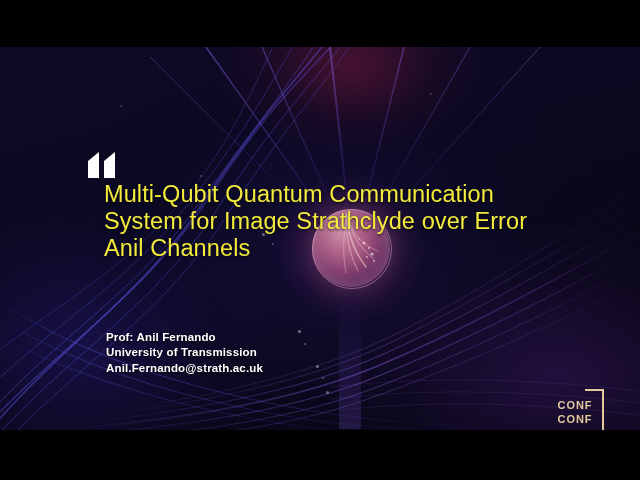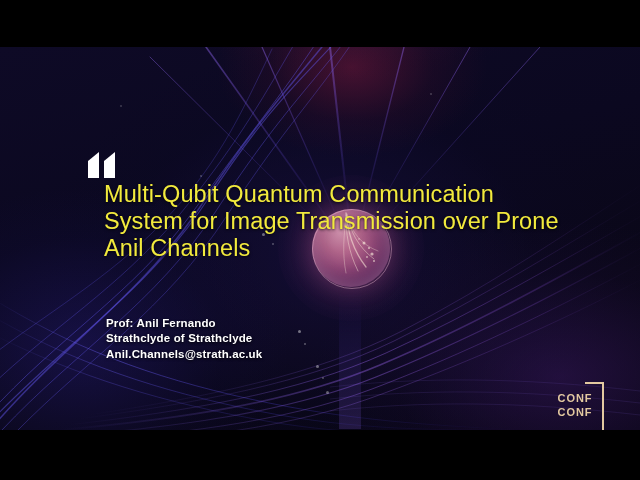--- a/index.html
+++ b/index.html
@@ -139,36 +139,36 @@
     font-weight: 400;
     letter-spacing: 0.1px;
     text-shadow: 0 1px 3px rgba(0,0,0,0.75);
   }
   #title .tline { white-space: nowrap; }
 
   
   #author-block {
     position: absolute;
     left: 106px;
-    top: 269px;
+    top: 283px;
     z-index: 30;
     color: #ffffff;
     font-size: 11.5px;
     line-height: 15.4px;
     font-weight: bold;
     letter-spacing: 0.15px;
     text-shadow: 0 1px 3px rgba(0,0,0,0.85);
   }
   #author-block .aline { white-space: nowrap; }
 
   
   #logo {
     position: absolute;
     left: 548px;
-    top: 333px;
+    top: 340px;
     width: 64px;
     height: 62px;
     z-index: 40;
   }
   #logo-text {
     position: absolute;
     left: 4px;
     top: 12px;
     width: 46px;
     text-align: center;
@@ -306,28 +306,28 @@
     <div class="particle" style="left:430px;top:46px;width:2px;height:2px;opacity:.30;"></div>
     <div class="particle" style="left:120px;top:58px;width:2px;height:2px;opacity:.28;"></div>
 
     <svg id="quote-mark" viewBox="0 0 32 28">
       <path d="M1 27 L1 10 L12 1 L12 27 Z" fill="#ffffff"></path>
       <path d="M17 27 L17 10 L28 1 L28 27 Z" fill="#ffffff"></path>
     </svg>
 
     <div id="title">
       <div class="tline">Multi-Qubit Quantum Communication</div>
-      <div class="tline">System for Image Transmission over Prone</div>
+      <div class="tline">System for Image Strathclyde over Error</div>
       <div class="tline">Anil Channels</div>
     </div>
 
     <div id="author-block">
       <div class="aline">Prof: Anil Fernando</div>
-      <div class="aline">Strathclyde of Strathclyde</div>
-      <div class="aline">Anil.Channels@strath.ac.uk</div>
+      <div class="aline">University of Transmission</div>
+      <div class="aline">Anil.Fernando@strath.ac.uk</div>
     </div>
 
     <div id="logo">
       <svg width="64" height="62" viewBox="0 0 64 62" style="position:absolute;left:0;top:0;">
         <g stroke="#e3c9a0" stroke-width="2" fill="none" stroke-linecap="square">
           <path d="M38 3 L55 3 L55 53 L38 53"></path>
         </g>
       </svg>
       <div id="logo-text">
         <span class="lline">CONF</span>

